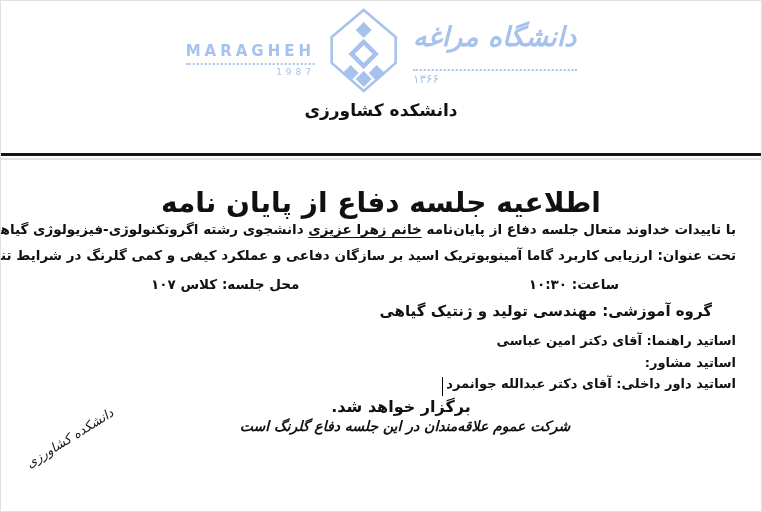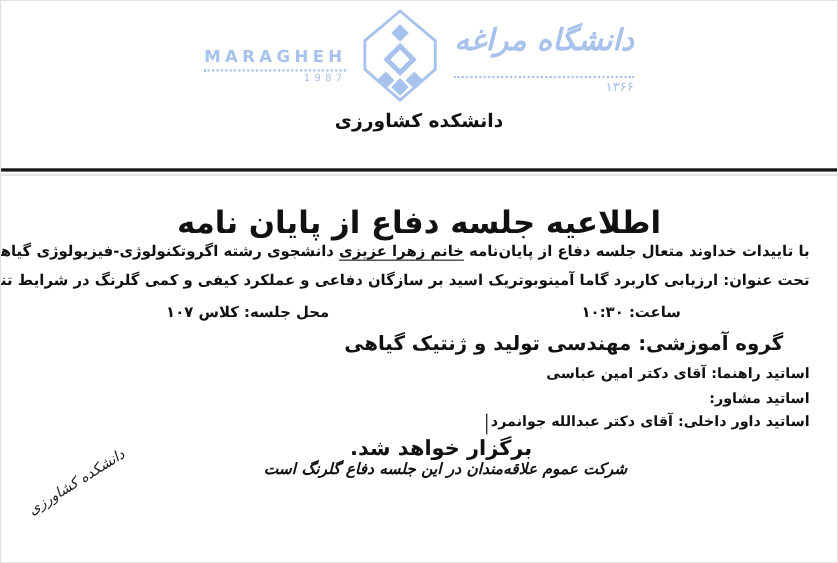--- a/index.html
+++ b/index.html
@@ -17,21 +17,21 @@
   
   .logo-row {
     position: absolute; top: 6px; left: 50%; transform: translateX(-50%);
     display: flex; align-items: center; direction: ltr; gap: 8px;
   }
   .logo-en { text-align: right; color: var(--accent); margin-top: 20px; line-height: 1.25; }
   .logo-en .line1 { font-size: 11px; letter-spacing: 1px; }
   .logo-en .line2 { font-size: 15px; font-weight: bold; letter-spacing: 4px; white-space: nowrap; }
   .logo-en .year  { font-size: 9px; letter-spacing: 4px; border-top: 2px dotted var(--accent); padding-top: 2px; margin-top: 2px; }
   .logo-mark { color: var(--accent); display: block; }
-  .logo-fa { color: var(--accent); text-align: right; margin-top: 8px; line-height: 1.1; }
+  .logo-fa { color: var(--accent); text-align: left; margin-top: 8px; line-height: 1.1; }
   .logo-fa .name { font-size: 27px; font-weight: bold; font-style: italic; direction: rtl; white-space: nowrap; }
   .logo-fa .year { font-size: 12px; letter-spacing: 5px; border-top: 2px dotted var(--accent); padding-top: 2px; margin-top: 17px; }
 
   
   .faculty {
     position: absolute; top: 99px; left: 0; width: 100%;
     text-align: center; font-size: 17px; font-weight: bold; direction: rtl;
   }
   .rule-black { position: absolute; top: 152px; left: 0; right: 0; height: 3px; background: #161616; }
   .rule-gray  { position: absolute; top: 157px; left: 0; right: 0; height: 2px; background: #e4e4e4; }
@@ -54,38 +54,38 @@
 
   .meta {
     position: absolute; top: 275px; right: 142px; left: 150px;
     display: flex; justify-content: space-between; direction: rtl;
     font-size: 13.5px; font-weight: bold;
   }
   .meta-item { white-space: nowrap; }
 
   .dept {
     position: absolute; top: 301px; right: 49px;
-    direction: rtl; font-size: 18px; font-weight: bold; white-space: nowrap;
+    direction: rtl; font-size: 15px; font-weight: bold; white-space: nowrap;
   }
   .fac-line {
     position: absolute; right: 25px;
     direction: rtl; font-size: 13px; font-weight: bold; white-space: nowrap; text-align: right;
   }
   .fac-1 { top: 332px; }
   .fac-2 { top: 354px; }
   .fac-3 { top: 375px; }
   .cursor-mark {
     display: inline-block; width: 1.5px; height: 19px;
     background: #000; vertical-align: middle; margin: 0 3px -3px 0;
   }
 
   .closing {
     position: absolute; top: 396px; left: 40px; right: 0;
     text-align: center; direction: rtl;
-    font-size: 19px; font-weight: bold;
+    font-size: 16px; font-weight: bold;
   }
   .invite {
     position: absolute; top: 417px; left: 48px; right: 0;
     text-align: center; direction: rtl;
     font-size: 14px; font-weight: bold; font-style: italic;
     font-family: "DejaVu Serif", serif;
   }
 
   .signature {
     position: absolute; top: 456px; left: 26px;

